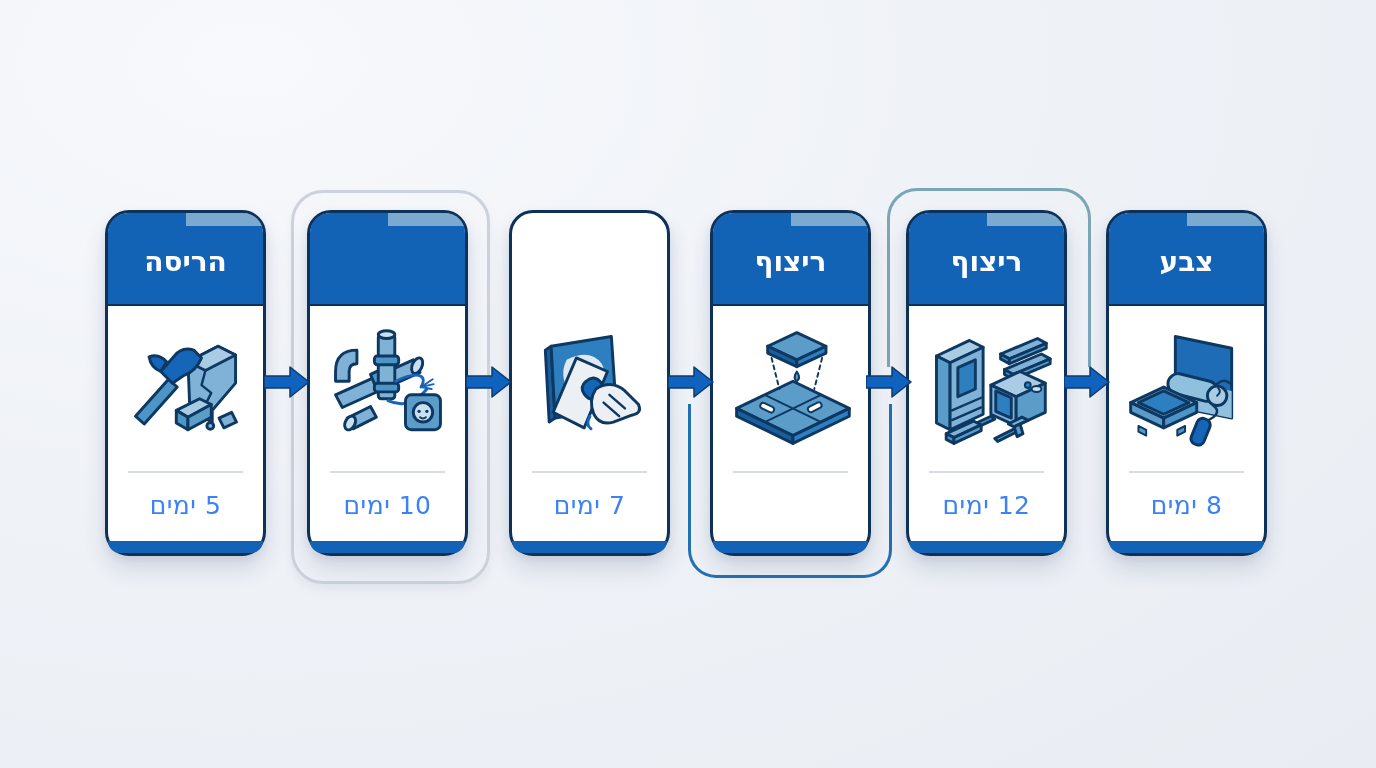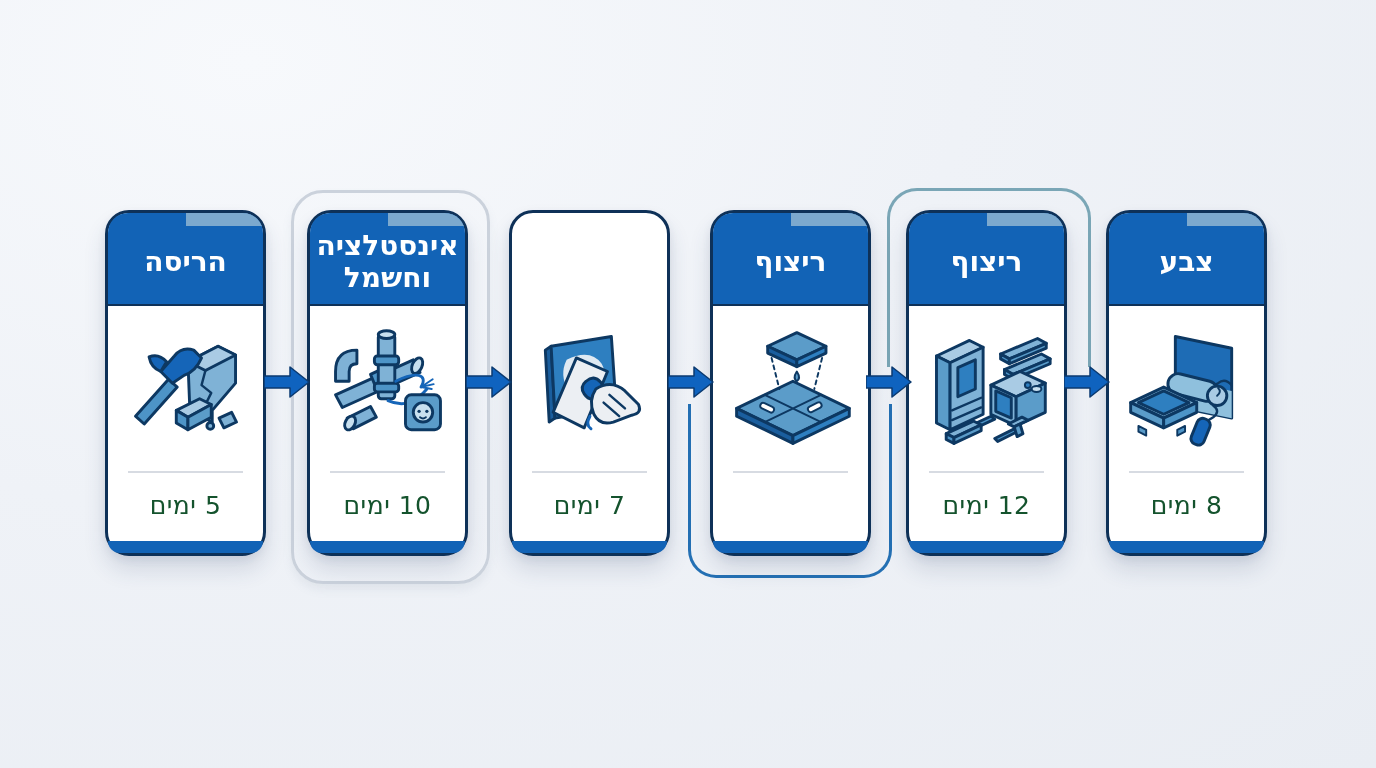--- a/index.html
+++ b/index.html
@@ -23,21 +23,21 @@
     border-radius:20px 20px 0 0;border-bottom:2px solid #0e3158;
     display:flex;align-items:center;justify-content:center;overflow:hidden;}
   .accent{position:absolute;top:0;right:0;width:50%;height:13px;background:#7ca9ce;
     border-top-right-radius:20px;}
   .stage-title{color:#ffffff;font-size:28px;font-weight:bold;text-align:center;
     line-height:1.12;margin:0;padding:6px 4px 0 4px;direction:rtl;}
   .icon-zone{position:absolute;top:96px;left:0;right:0;height:160px;
     display:flex;align-items:center;justify-content:center;}
   .divider{position:absolute;top:258px;left:20px;right:20px;border-top:2px solid #d7dbe2;}
   .days{position:absolute;top:278px;left:0;right:0;text-align:center;
-    font-size:25px;color:#14532d;direction:rtl;letter-spacing:.5px;}
+    font-size:25px;color:#3b82f6;direction:rtl;letter-spacing:.5px;}
   .card-footer{position:absolute;bottom:0;left:0;right:0;height:12px;background:#1263b6;
     border-radius:0 0 19px 19px;}
   
   .arrow{position:absolute;top:366px;width:46px;height:32px;z-index:5;}
   .arrow svg{display:block;}
   
   .icon-zone svg{overflow:visible;}
 </style>
 </head>
 <body>
@@ -71,21 +71,20 @@
       </svg>
     </div>
     <div class="divider"></div>
     <div class="days" dir="rtl">5 ימים</div>
     <div class="card-footer"></div>
   </section>
 
   <section class="card" style="left:307px">
     <header class="card-header">
       <div class="accent"></div>
-      <h2 class="stage-title">אינסטלציה וחשמל</h2>
     </header>
     <div class="icon-zone">
       <svg width="136" height="136" viewBox="0 0 140 140">
         <g stroke="#0d3862" stroke-width="3" stroke-linejoin="round" stroke-linecap="round">
           <path d="M16,52 Q16,30 38,30 L38,44 Q30,44 30,52 L30,62 L16,62 Z" fill="#7fb2d6"></path>
           <polygon points="16,76 96,40 103,53 23,89" fill="#7fb2d6"></polygon>
           <ellipse cx="100" cy="46" rx="5" ry="8.5" fill="#c8e0ef" transform="rotate(24 100 46)"></ellipse>
           <polygon points="52,55 69,47 74,59 57,67" fill="#4d94c7"></polygon>
           <rect x="60" y="14" width="17" height="66" rx="3" fill="#7fb2d6"></rect>
           <ellipse cx="68.5" cy="14" rx="8.5" ry="4" fill="#c8e0ef"></ellipse>

